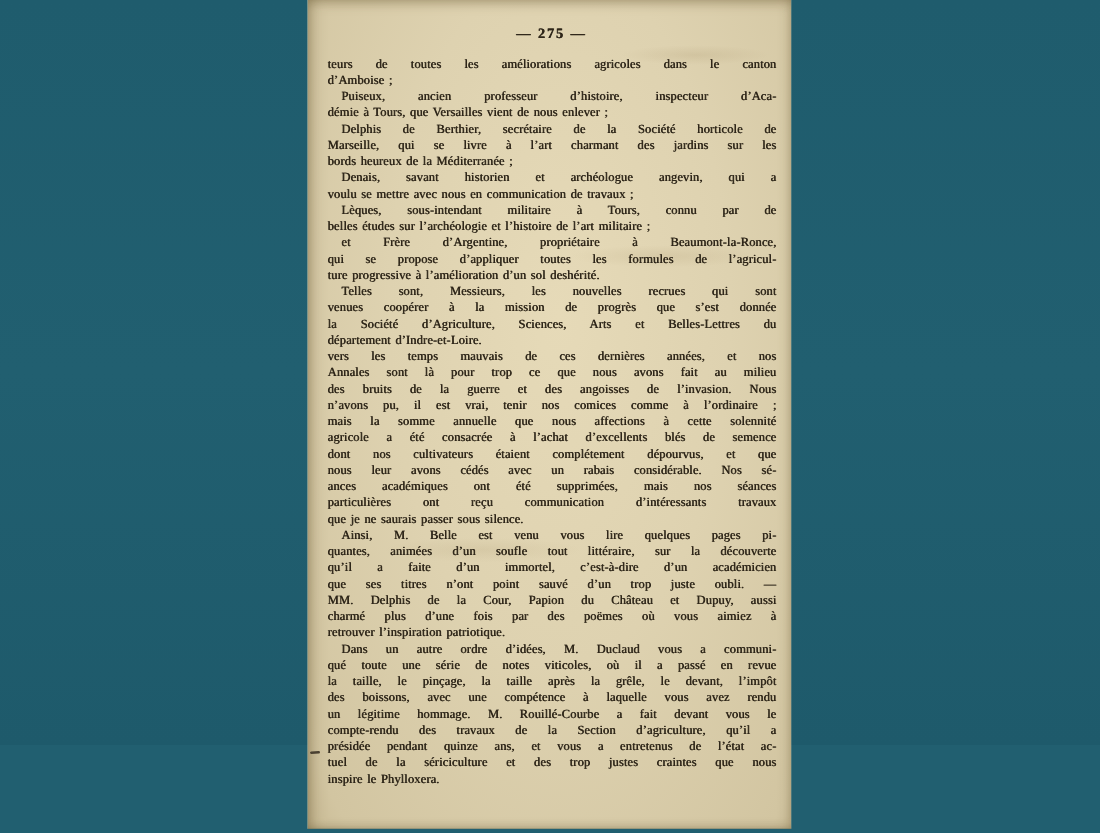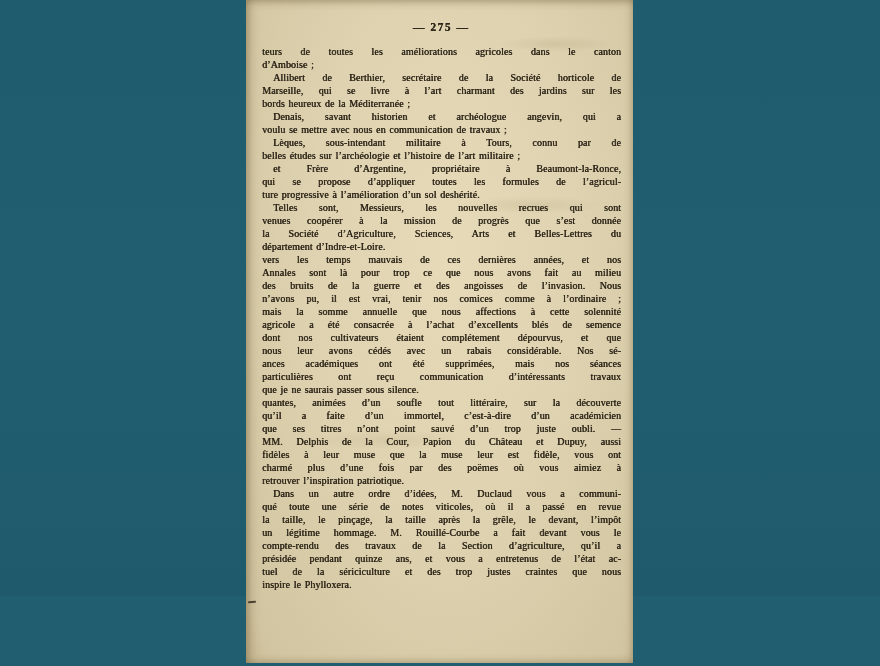--- a/index.html
+++ b/index.html
@@ -92,21 +92,25 @@
     <div class="smudge s1"></div>
     <div class="smudge s2"></div>
     <div class="smudge s3"></div>
     <div class="page-header">— 275 —</div>
     <div class="text-block">
         <div class="paragraph">
           <div class="line just"><span>teurs de toutes les améliorations agricoles dans le canton</span></div>
           <div class="line"><span>d’Amboise ;</span></div>
         </div>
         <div class="paragraph">
-          <div class="line just indent"><span>Allibert de Berthier, secrétaire de la Société horticole de</span></div>
+          <div class="line just indent"><span>Puiseux, ancien professeur d’histoire, inspecteur d’Aca-</span></div>
+          <div class="line"><span>démie à Tours, que Versailles vient de nous enlever ;</span></div>
+        </div>
+        <div class="paragraph">
+          <div class="line just indent"><span>Delphis de Berthier, secrétaire de la Société horticole de</span></div>
           <div class="line just"><span>Marseille, qui se livre à l’art charmant des jardins sur les</span></div>
           <div class="line"><span>bords heureux de la Méditerranée ;</span></div>
         </div>
         <div class="paragraph">
           <div class="line just indent"><span>Denais, savant historien et archéologue angevin, qui a</span></div>
           <div class="line"><span>voulu se mettre avec nous en communication de travaux ;</span></div>
         </div>
         <div class="paragraph">
           <div class="line just indent"><span>Lèques, sous-intendant militaire à Tours, connu par de</span></div>
           <div class="line"><span>belles études sur l’archéologie et l’histoire de l’art militaire ;</span></div>
@@ -129,32 +133,33 @@
           <div class="line just"><span>n’avons pu, il est vrai, tenir nos comices comme à l’ordinaire ;</span></div>
           <div class="line just"><span>mais la somme annuelle que nous affections à cette solennité</span></div>
           <div class="line just"><span>agricole a été consacrée à l’achat d’excellents blés de semence</span></div>
           <div class="line just"><span>dont nos cultivateurs étaient complétement dépourvus, et que</span></div>
           <div class="line just"><span>nous leur avons cédés avec un rabais considérable. Nos sé-</span></div>
           <div class="line just"><span>ances académiques ont été supprimées, mais nos séances</span></div>
           <div class="line just"><span>particulières ont reçu communication d’intéressants travaux</span></div>
           <div class="line"><span>que je ne saurais passer sous silence.</span></div>
         </div>
         <div class="paragraph">
+          <div class="line just indent"><span>Ainsi, M. Belle est venu vous lire quelques pages pi-</span></div>
           <div class="line just"><span>quantes, animées d’un soufle tout littéraire, sur la découverte</span></div>
           <div class="line just"><span>qu’il a faite d’un immortel, c’est-à-dire d’un académicien</span></div>
           <div class="line just"><span>que ses titres n’ont point sauvé d’un trop juste oubli. —</span></div>
           <div class="line just"><span>MM. Delphis de la Cour, Papion du Château et Dupuy, aussi</span></div>
-          <div class="line just"><span>fidèles à leur muse que la muse leur est fidèle, vous ont</span></div>
           <div class="line just"><span>charmé plus d’une fois par des poëmes où vous aimiez à</span></div>
           <div class="line"><span>retrouver l’inspiration patriotique.</span></div>
         </div>
         <div class="paragraph">
           <div class="line just indent"><span>Dans un autre ordre d’idées, M. Duclaud vous a communi-</span></div>
           <div class="line just"><span>qué toute une série de notes viticoles, où il a passé en revue</span></div>
           <div class="line just"><span>la taille, le pinçage, la taille après la grêle, le devant, l’impôt</span></div>
+          <div class="line just"><span>des boissons, avec une compétence à laquelle vous avez rendu</span></div>
           <div class="line just"><span>un légitime hommage. M. Rouillé-Courbe a fait devant vous le</span></div>
           <div class="line just"><span>compte-rendu des travaux de la Section d’agriculture, qu’il a</span></div>
           <div class="line just"><span>présidée pendant quinze ans, et vous a entretenus de l’état ac-</span></div>
           <div class="line just"><span>tuel de la sériciculture et des trop justes craintes que nous</span></div>
           <div class="line"><span>inspire le </span><span class="italic">Phylloxera</span><span>.</span></div>
         </div>
       </div>
     <div class="margin-mark"></div>
   </div>
 </div>

